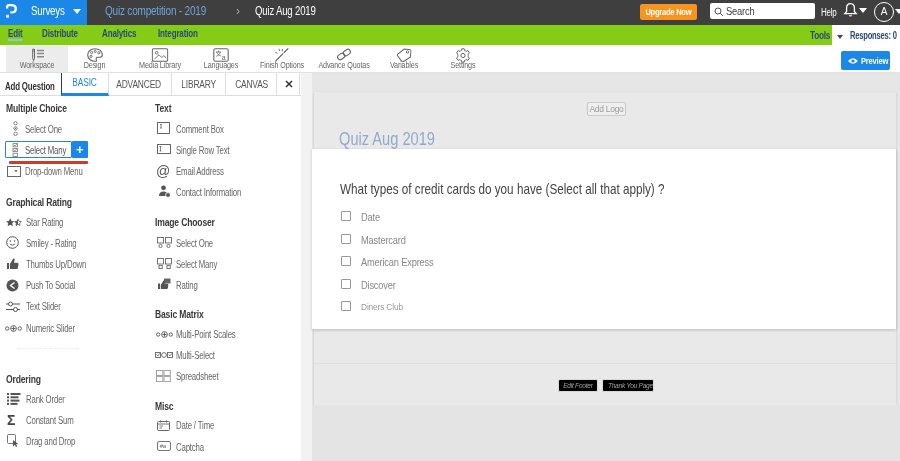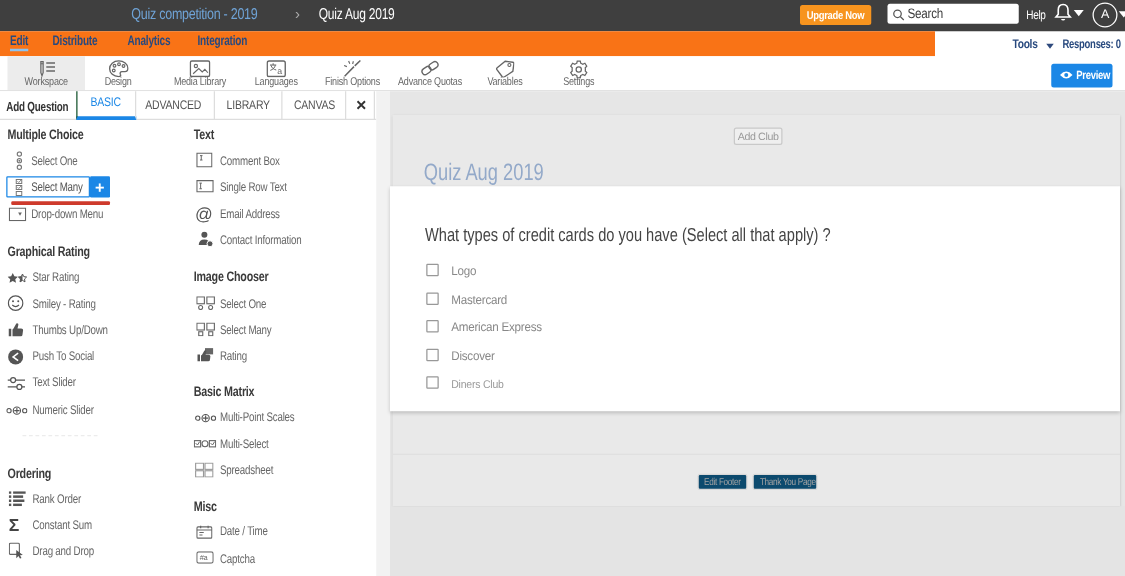--- a/index.html
+++ b/index.html
@@ -12,21 +12,21 @@
 #survcaret{position:absolute;left:73px;top:9px;width:0;height:0;border-left:4.5px solid transparent;border-right:4.5px solid transparent;border-top:5.5px solid #fff;}
 .bc1{position:absolute;left:105px;top:3.5px;color:#6fa3d6;font-size:12.5px;letter-spacing:-0.02em;transform:scaleX(0.80);transform-origin:left top;white-space:nowrap;}
 .bcsep{position:absolute;left:236px;top:4px;color:#aaa;font-size:12px;}
 .bc2{position:absolute;left:255px;top:3.5px;color:#fdfdfd;font-size:12.5px;letter-spacing:-0.02em;transform:scaleX(0.77);transform-origin:left top;white-space:nowrap;}
 #upgrade{position:absolute;left:640px;top:3.5px;width:57px;white-space:nowrap;height:16px;background:#f7941e;border-radius:2px;color:#fff;font-size:9px;font-weight:bold;text-align:center;line-height:16px;}
 #upgrade span{display:inline-block;transform:scaleX(0.84);transform-origin:center center;}
 #search{position:absolute;left:710px;top:3px;width:105px;height:16px;background:#fff;border-radius:2px;}
 #search span{position:absolute;left:16px;top:2px;font-size:11px;color:#3c3c3c;letter-spacing:-0.02em;transform:scaleX(0.85);transform-origin:left top;}
 #help{position:absolute;left:821px;top:7px;color:#fff;font-size:10px;transform:scaleX(0.80);transform-origin:left top;}
 
-#navrow{position:absolute;left:0;top:25px;width:748px;height:20px;background:#f97316;}
+#navrow{position:absolute;left:0;top:25px;width:832px;height:20px;background:#84cc16;}
 .nav{position:absolute;top:2px;font-size:11px;color:#28497e;font-weight:bold;letter-spacing:-0.02em;transform:scaleX(0.73);transform-origin:left top;white-space:nowrap;}
 #navedit{border-bottom:2px solid #8fc3ee;padding-bottom:0px;}
 #tools{position:absolute;left:810px;top:5px;font-size:10px;color:#28497e;font-weight:bold;transform:scaleX(0.82);transform-origin:left top;white-space:nowrap;}
 #toolscaret{position:absolute;left:837px;top:10px;width:0;height:0;border-left:3.5px solid transparent;border-right:3.5px solid transparent;border-top:4.5px solid #2e4a7d;}
 #responses{position:absolute;left:850px;top:5px;font-size:10px;color:#28497e;font-weight:bold;transform:scaleX(0.76);transform-origin:left top;white-space:nowrap;}
 
 #toolbar{position:absolute;left:0;top:45px;width:900px;height:28px;background:#fff;border-bottom:1px solid #e2e2e2;}
 .tbi{position:absolute;top:0;height:27px;text-align:center;}
 .tbi .lbl{position:absolute;bottom:2px;width:100%;text-align:center;font-size:9px;color:#666;letter-spacing:-0.02em;transform:scaleX(0.80);transform-origin:center top;white-space:nowrap;}
 .tbi svg{position:absolute;top:3px;left:50%;transform:translateX(-50%);}
@@ -57,26 +57,34 @@
 #quiztitle{position:absolute;left:25px;top:36px;font-size:19px;color:#93a9c9;letter-spacing:0;transform:scaleX(0.77);transform-origin:left top;white-space:nowrap;}
 #qwhite{position:absolute;left:0px;top:76px;width:584px;height:180px;background:#fff;box-shadow:0 1px 3px rgba(0,0,0,0.2);}
 #prevlabel{position:absolute;left:0px;top:0px;width:195px;height:22px;background:#f6f6f6;border:1px solid #c8c8c8;box-shadow:1px 1px 2px rgba(0,0,0,0.12);}
 #prevlabel .t{position:absolute;left:9px;top:5px;font-size:10.5px;color:#555;letter-spacing:-0.02em;transform:scaleX(0.89);transform-origin:left top;white-space:nowrap;}
 #prevlabel .t b{color:#2e2e2e;}
 #redline{position:absolute;left:8px;top:15.5px;width:177px;height:3px;background:#cb372a;border-radius:1px;}
 #question{position:absolute;left:28px;top:31px;font-size:15px;color:#444;letter-spacing:0;transform:scaleX(0.78);transform-origin:left top;white-space:nowrap;}
 .cbox{position:absolute;left:29px;width:10px;height:10px;border:1px solid #989898;border-radius:1px;background:#fff;}
 .copt{position:absolute;left:49px;font-size:10px;color:#888;letter-spacing:-0.02em;transform:scaleX(0.93);transform-origin:left top;white-space:nowrap;}
 #cardfootline{position:absolute;left:0;top:271px;width:582px;height:1px;background:#e0e0e0;}
-.fbtn{position:absolute;top:287px;height:13px;white-space:nowrap;overflow:hidden;border:1px solid #d8d8d8;border-radius:2px;background:#0c4a6e;font-size:8px;color:#a3a3a3;text-align:center;line-height:12px;}
+.fbtn{position:absolute;top:287px;height:13px;white-space:nowrap;overflow:hidden;border:1px solid #d8d8d8;border-radius:2px;background:#000000;font-size:8px;color:#a3a3a3;text-align:center;line-height:12px;font-style:italic;}
 .fbtn span{display:inline-block;transform:scaleX(0.82);transform-origin:center center;}
 #pagebelow{position:absolute;left:312px;top:405px;width:588px;height:56px;background:#e4e4e4;}
 </style></head>
 <body>
 <div id="topbar">
+  <div id="logoarea">
+    <svg width="11" height="14" viewBox="0 0 11 14" style="position:absolute;left:6px;top:4px">
+      <path d="M1.1 4.4 L1.1 2.9 Q1.1 1.1 2.9 1.1 L5.3 1.1 Q9.8 1.1 9.8 4.7 Q9.8 8.4 5.6 8.4 L4.4 8.4" stroke="#fff" stroke-width="2.3" fill="none"></path>
+      <rect x="0.2" y="10.8" width="2.8" height="2.8" fill="#fff"></rect>
+    </svg>
+    <span id="surveys">Surveys</span>
+    <div id="survcaret"></div>
+  </div>
   <span class="bc1">Quiz competition - 2019</span>
   <span class="bcsep">›</span>
   <span class="bc2">Quiz Aug 2019</span>
   <div id="upgrade"><span>Upgrade Now</span></div>
   <div id="search">
     <svg width="10" height="10" viewBox="0 0 10 10" style="position:absolute;left:4px;top:4px">
         <circle cx="4" cy="4" r="3" stroke="#555" fill="none"></circle>
         <path d="M6.2 6.2 L9 9" stroke="#555"></path>
       </svg>
     <span>Search</span>
@@ -347,30 +355,30 @@
   <svg class="abs" style="left:157px;top:441px" width="14" height="10" viewBox="0 0 14 10">
       <rect x="0.5" y="0.5" width="13" height="9" rx="1.5" fill="none" stroke="#666" stroke-width="0.9"></rect>
       <text x="2.8" y="7" font-size="6" fill="#666" font-family="Liberation Sans">#a</text>
     </svg>
   <span class="pitem" style="left:176px;top:442px;">Captcha</span>
 </div>
 <div id="scrollstrip"></div>
 
 <div id="preview">
   <div id="card">
-    <div id="addlogo">Add Club</div>
+    <div id="addlogo">Add Logo</div>
     <div id="quiztitle">Quiz Aug 2019</div>
     <div id="cardfootline"></div>
     <div class="fbtn" style="left:244px;width:40px;"><span>Edit Footer</span></div>
     <div class="fbtn" style="left:288px;width:52px;"><span>Thank You Page</span></div>
   </div>
   <div id="qwhite">
     <div id="question">What types of credit cards do you have (Select all that apply) ?</div>
     <div class="cbox" style="top:62px;"></div>
-      <span class="copt" style="top:63px;">Logo</span>
+      <span class="copt" style="top:63px;">Date</span>
     <div class="cbox" style="top:85px;"></div>
       <span class="copt" style="top:86px;">Mastercard</span>
     <div class="cbox" style="top:107px;"></div>
       <span class="copt" style="top:108px;">American Express</span>
     <div class="cbox" style="top:130px;"></div>
       <span class="copt" style="top:131px;">Discover</span>
     <div class="cbox" style="top:152px;"></div>
       <span class="copt" style="top:153px;font-size:9px;color:#999;">Diners Club</span>
   </div>
 </div>

